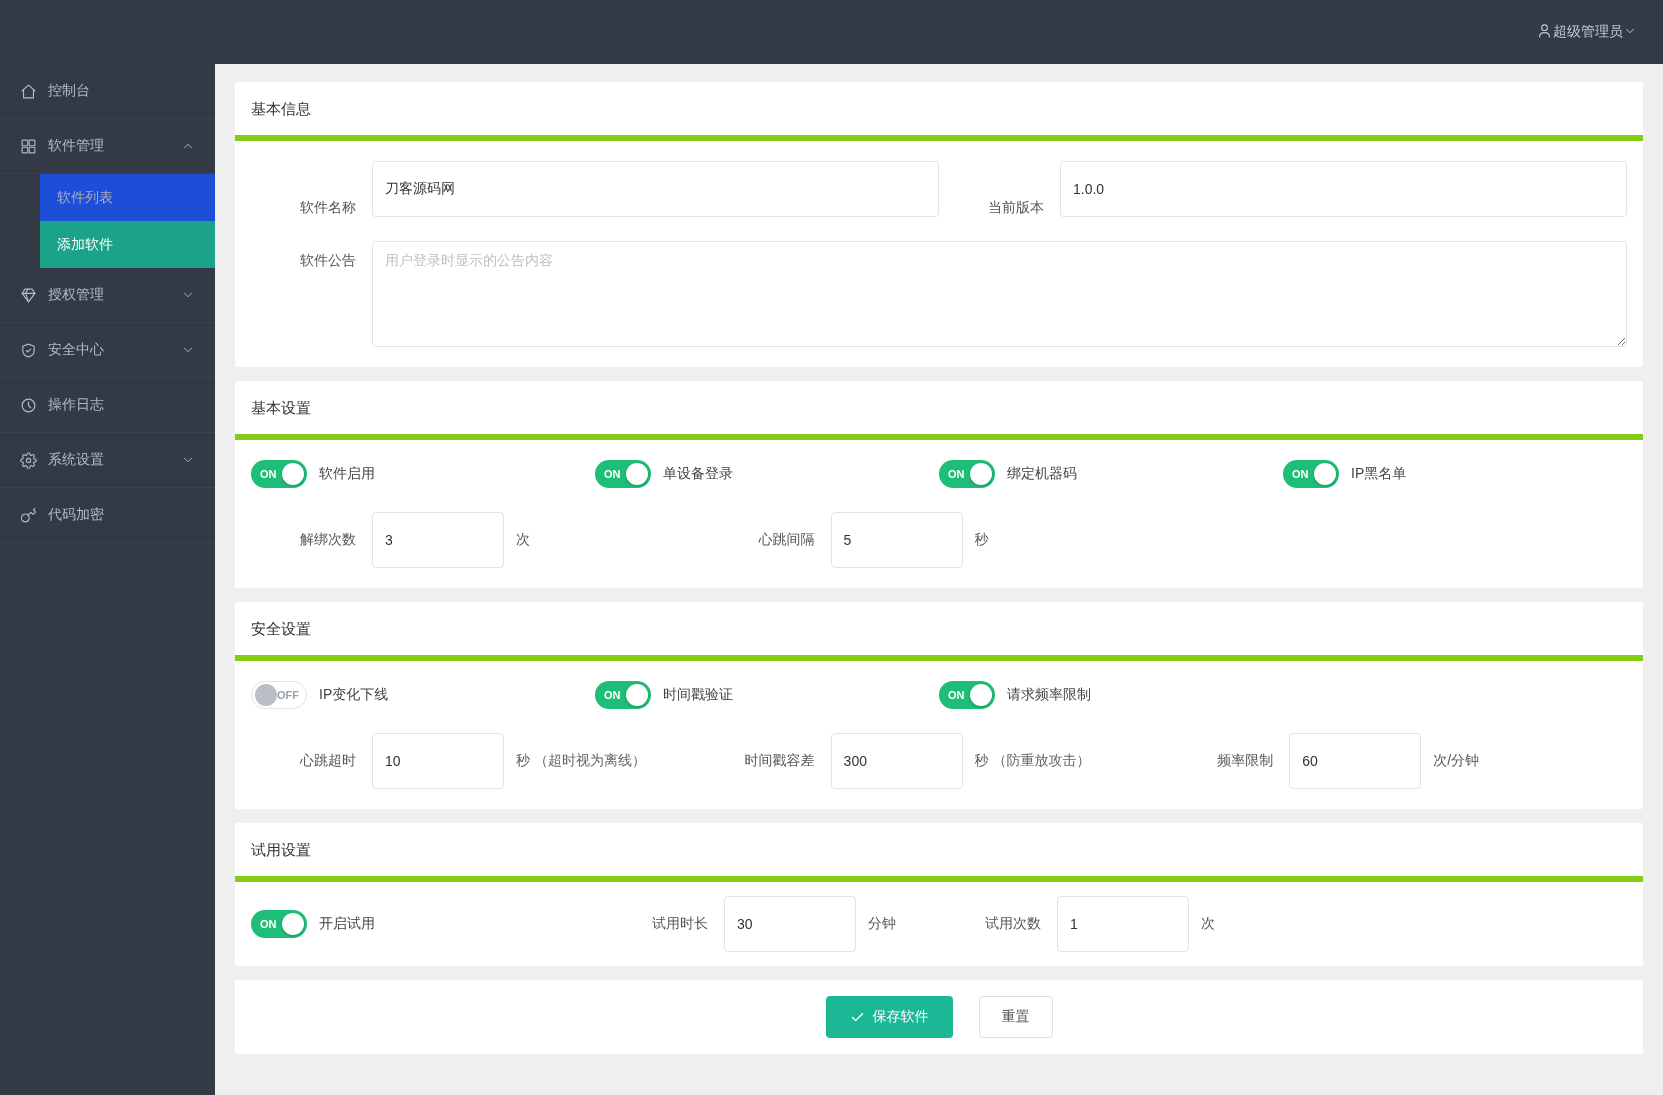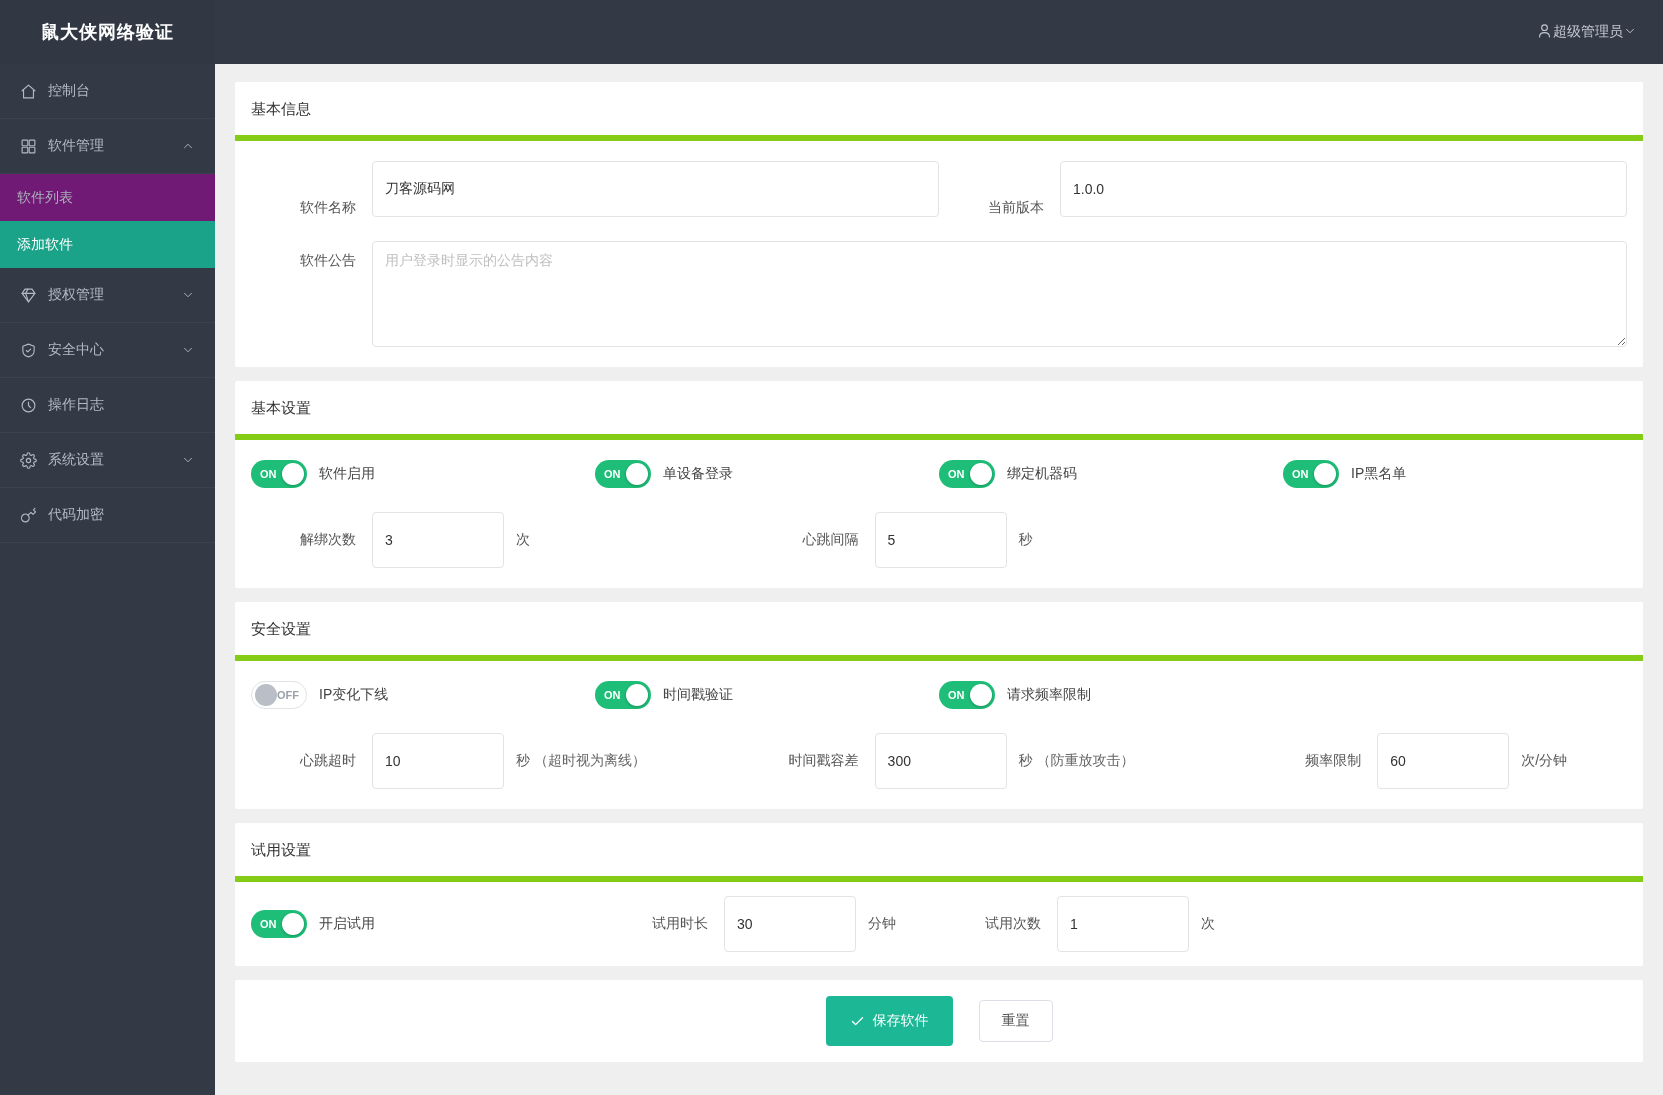--- a/index.html
+++ b/index.html
@@ -28,21 +28,21 @@
     position:absolute; left:0; top:64px; width:215px; height:1031px;
     background:#333a46; z-index:1;
   }
   .side-item {
     height:55px; display:flex; align-items:center; padding:0 20px;
     color:#b3b9c5; cursor:pointer; border-bottom:1px solid rgba(255,255,255,0.04);
   }
   .side-item .icon { display:flex; margin-right:11px; }
   .side-item svg { stroke:#b3b9c5; }
   .side-item .chev { margin-left:auto; display:flex; }
-  .submenu { background:#701a75; }
+  .submenu { background:#1d4ed8;margin-left:40px; }
   .sub-item {
     height:47px; display:flex; align-items:center; padding:0 17px;
     color:#aab0bc; cursor:pointer; font-size:14px;
   }
   .sub-item.active { background:#1aa388; color:#fff; }
   
   .main {
     position:absolute; left:215px; top:64px; width:1448px; height:1031px;
     padding:18px 20px 0 20px; overflow:hidden;
   }
@@ -69,21 +69,21 @@
   .textarea {
     flex:1; height:106px; border:1px solid #e3e3e3; border-radius:4px;
     padding:10px 12px; font-size:14px; color:#333; resize:both; outline:none;
     font-family:"Liberation Sans","DejaVu Sans",sans-serif;
   }
   .unit { margin-left:12px; color:#555; white-space:nowrap; }
   .hint { color:#666; margin-left:4px; white-space:nowrap; }
   
   .cols4 > div { flex:0 0 25%; display:flex; align-items:center; }
   .cols3 > div { flex:0 0 33.33%; display:flex; align-items:center; }
-  .gap-lg { margin-top:30px;gap:44px; }
+  .gap-lg { margin-top:30px; }
   
   .toggle {
     position:relative; width:56px; height:28px; border-radius:14px;
     flex:0 0 56px; cursor:pointer;
   }
   .toggle.on { background:#1ebe78; }
   .toggle .knob {
     position:absolute; top:3px; width:22px; height:22px; border-radius:50%;
     background:#fff; box-shadow:0 1px 3px rgba(0,0,0,.25);
   }
@@ -96,36 +96,35 @@
   .toggle.off .knob { left:3px; top:2px; background:#b9bec7; box-shadow:none; }
   .toggle.off .state { right:7px; color:#9aa1ab; line-height:26px; }
   .toggle-label { margin-left:12px; color:#444; }
   
   .trial-row { display:flex; align-items:center; }
   .trial-toggle-col { flex:0 0 352px; display:flex; align-items:center; }
   .trial-group { display:flex; align-items:center; }
   
   .actions { display:flex; justify-content:center; align-items:center; gap:26px; padding:16px; }
   .btn-save {
-    height:50px; padding:0 24px; background:#1cb795; color:#fff; border:none;
+    height:42px; padding:0 24px; background:#1cb795; color:#fff; border:none;
     border-radius:4px; font-size:14px; display:flex; align-items:center; gap:8px;
     cursor:pointer; font-family:inherit;
   }
   .btn-reset {
     height:42px; padding:0 22px; background:#fff; color:#555;
     border:1px solid #dcdfe6; border-radius:4px; font-size:14px; cursor:pointer;
     font-family:inherit;
   }
   svg { fill:none; stroke-width:1.6; stroke-linecap:round; stroke-linejoin:round; }
 </style>
 </head>
 <body>
 
 <div class="topbar">
-  <div class="brand">鼠大侠网络验证</div>
   <div class="user-box">
     <span>
       <svg width="17" height="17" viewBox="0 0 24 24">
           <circle cx="12" cy="8" r="4"></circle>
           <path d="M5 21c0-4 3-6 7-6s7 2 7 6"></path>
         </svg>
     </span>
     <span>超级管理员</span>
     <span>
       <svg width="14" height="14" viewBox="0 0 24 24">

